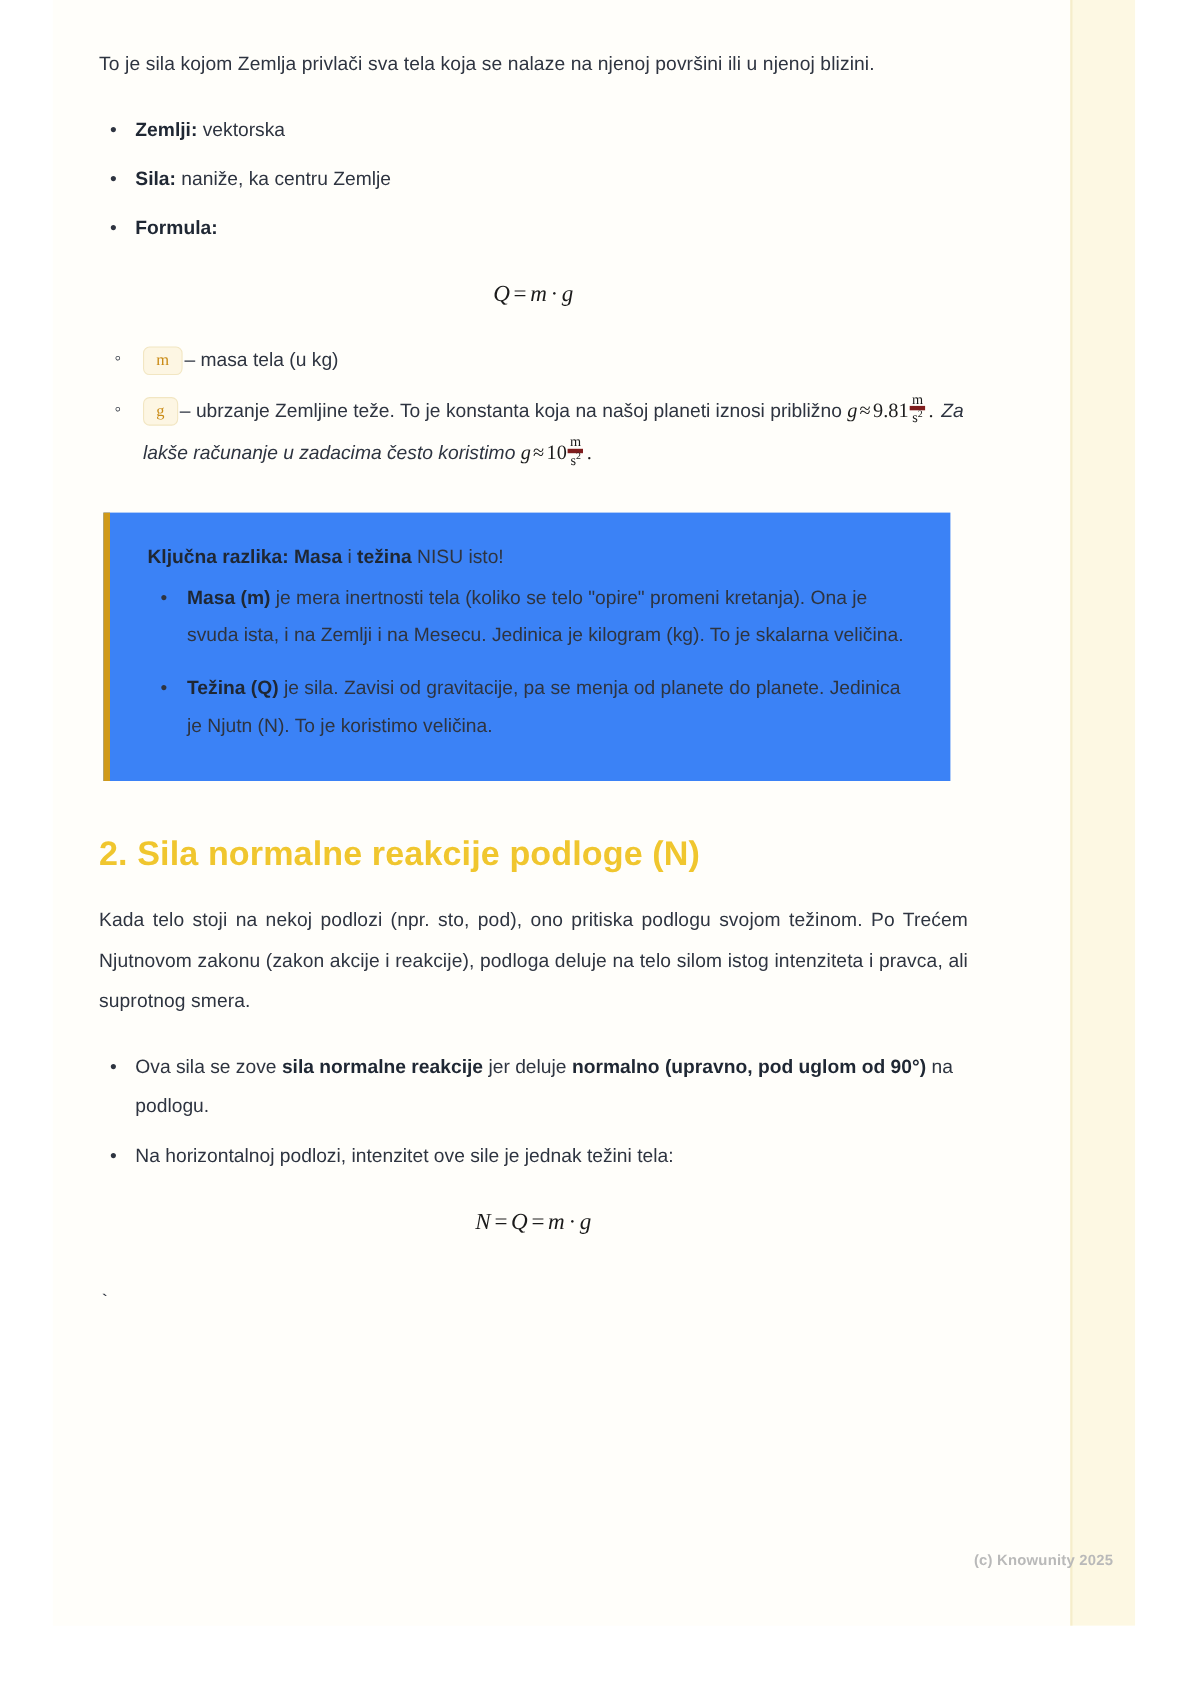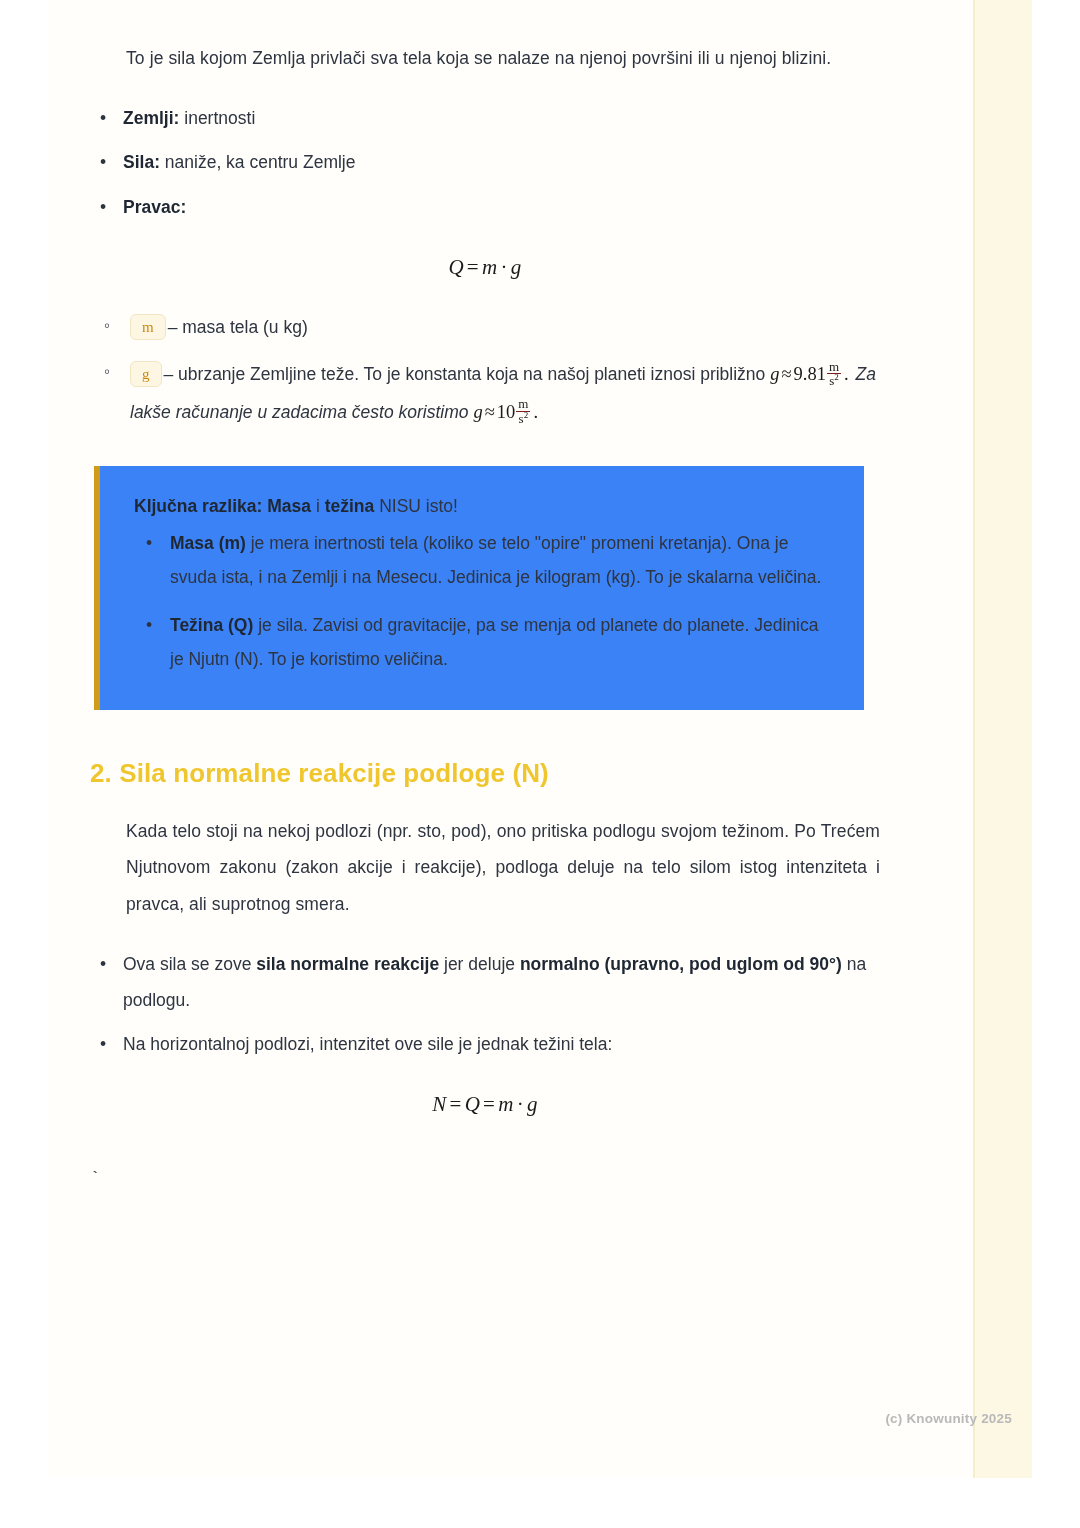--- a/index.html
+++ b/index.html
@@ -45,21 +45,21 @@
 
   p.body-text {
     margin: 0 0 0 0;
     font-size: 17.5px;
     line-height: 2.07;
     color: #2e3440;
     text-align: justify;
     letter-spacing: 0.1px;
   }
 
-  .para-block { margin-bottom: 24px; margin-left: 36px; }
+  .para-block { margin-bottom: 24px; }
 
   ul.level1 {
     list-style: none;
     margin: 0;
     padding: 0;
   }
   ul.level1 > li {
     position: relative;
     padding-left: 33px;
     font-size: 17.5px;
@@ -140,21 +140,21 @@
     vertical-align: -0.42em;
     text-align: center;
     font-family: "Liberation Serif", serif;
     font-style: normal;
     font-size: 13px;
     line-height: 1.05;
     margin: 0 1px;
     color: #1b1b1b;
   }
   .frac .num { display: block; padding: 0 2px; }
-  .frac .den { display: block; border-top: 1px solid #7f1d1d; padding: 0 2px; }
+  .frac .den { display: block; border-top: 4px solid #7f1d1d; padding: 0 2px; }
   .frac sup { font-size: 9px; vertical-align: super; line-height: 0; }
 
   
   code.codechip {
     display: inline-block;
     background: #fdf6e3;
     border: 1px solid #f2e6c2;
     border-radius: 6px;
     color: #c98a14;
     font-family: "Liberation Serif", serif;
@@ -182,21 +182,21 @@
   }
   .callout ul.level1 > li {
     margin-bottom: 14px;
     line-height: 1.95;
     padding-left: 36px;
   }
   .callout ul.level1 > li:last-child { margin-bottom: 0; }
   .callout ul.level1 > li::before { left: 12px; }
 
   h2.section-heading {
-    font-size: 26px;
+    font-size: 31px;
     font-weight: bold;
     color: #f0c62e;
     margin: 48px 0 24px 0;
     letter-spacing: 0.1px;
   }
 
   .backtick {
     font-family: "Liberation Mono", monospace;
     font-size: 17px;
     color: #2e3440;
@@ -222,27 +222,27 @@
   <div class="right-band"></div>
 
   <div class="content">
 
     <div class="para-block">
       <p class="body-text">To je sila kojom Zemlja privlači sva tela koja se nalaze na njenoj površini ili u njenoj blizini.</p>
     </div>
 
     <ul class="level1">
       <li>
-        <span class="b">Zemlji:</span><span> inertnosti</span>
+        <span class="b">Zemlji:</span><span> vektorska</span>
       </li>
       <li>
         <span class="b">Sila:</span><span> naniže, ka centru Zemlje</span>
       </li>
       <li>
-        <span class="b">Pravac:</span><span></span>
+        <span class="b">Formula:</span><span></span>
       </li>
     </ul>
 
     <div class="math-display">
       <span>Q</span><span class="op">=</span><span>m</span><span class="op">·</span><span>g</span>
     </div>
 
     <ul class="level2">
       <li>
         <code class="codechip">m</code><span>– masa tela (u kg)</span>

